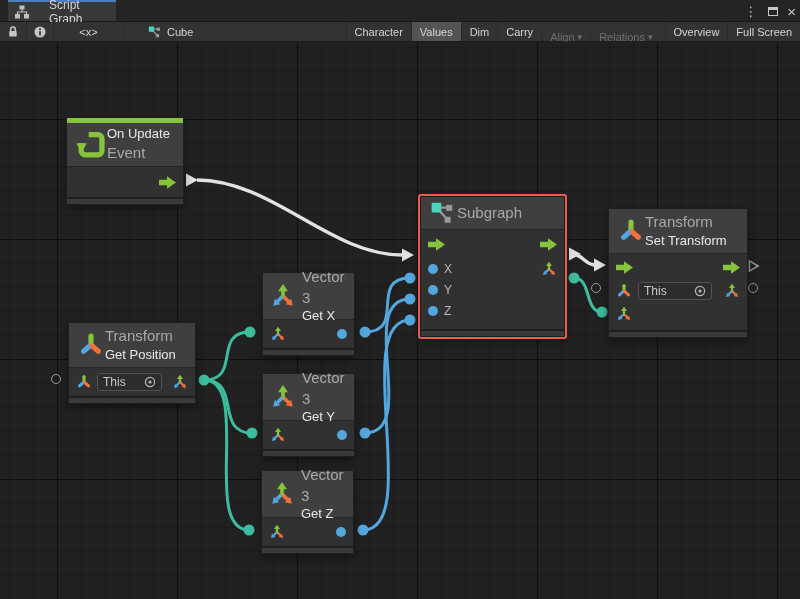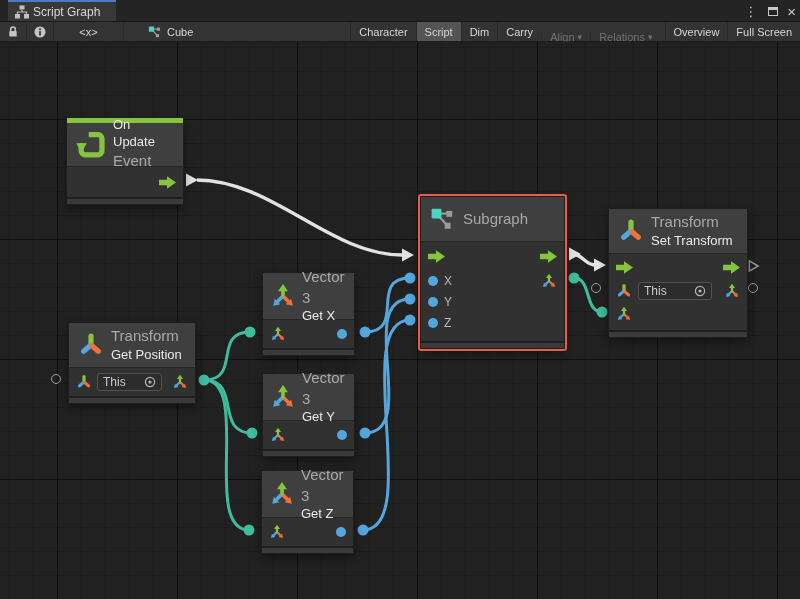--- a/index.html
+++ b/index.html
@@ -4,21 +4,21 @@
 <style>
   * { margin:0; padding:0; box-sizing:border-box; }
   html,body { width:800px; height:599px; overflow:hidden; background:#212121;
     font-family:"Liberation Sans", sans-serif; -webkit-font-smoothing:antialiased; }
   #app { position:relative; width:800px; height:599px; background:#212121; }
 
   
   .tabbar { position:absolute; left:0; top:0; width:800px; height:22px; background:#242424;
     display:flex; align-items:stretch; border-bottom:1px solid #191919; }
   .tab { margin-left:8px; width:108px; background:#383838; border-top:2px solid #4b7cc0;
-    display:flex; align-items:center; gap:4px; padding:0 7px; color:#d8d8d8; font-size:12px; }
+    display:flex; align-items:center; gap:20px; padding:0 7px; color:#d8d8d8; font-size:12px; }
   .winbtns { position:absolute; right:4px; top:0; height:22px; display:flex; align-items:center; gap:9px;
     color:#c8c8c8; }
   .kebab { font-size:13px; line-height:1; padding:0 2px; }
   .maxbox { display:inline-block; width:10px; height:9px; border:1px solid #c8c8c8; border-top-width:3px; }
   .closex { font-size:15px; line-height:1; }
 
   
   .toolbar { position:absolute; left:0; top:22px; width:800px; height:20px; background:#333333;
     border-bottom:1px solid #1c1c1c; display:flex; align-items:stretch; color:#d6d6d6; font-size:11px; }
   .tbtn { display:flex; align-items:center; justify-content:center; padding:0 8px; border-right:1px solid #2a2a2a; }
@@ -43,21 +43,21 @@
     background-size:120px 120px,120px 120px,24px 24px,24px 24px;
     background-position:57px 77px,57px 77px,9px 5px,9px 5px; }
 
   .wires { position:absolute; left:0; top:0; width:800px; height:557px; }
 
   
   .node { position:absolute; background:#333233; border:1px solid #1e1e1e; border-radius:1px;
     box-shadow:0 4px 10px rgba(0,0,0,0.4); }
   .node.selected { outline:2px solid #ed5b4a; }
   .n-accent { height:5px; background:#86c43d; }
-  .n-head { background:#3f3f3f; display:flex; align-items:center; gap:7px; padding:8px 9px; }
+  .n-head { background:#3f3f3f; display:flex; align-items:center; gap:1px; padding:8px 9px; }
   .n-cat { font-size:15px; color:#a9a9a9; line-height:1.35; }
   .n-title { font-size:13px; color:#e9e9e9; line-height:1.3; }
   .n-body { background:#323132; border-top:1px solid #262626; }
   .n-foot { height:7px; background:#3a3a3a; border-top:2px solid #1f1f1f; }
   .prow { display:flex; align-items:center; gap:6px; padding:0 7px; }
   .spacer { flex:1; }
   .plabel { font-size:12px; color:#bababa; }
   .bdot { width:10px; height:10px; border-radius:50%; background:#54a7dd; flex:none; }
   .field { display:flex; align-items:center; gap:4px; height:18px; padding:0 5px; background:#2c2c2c;
     border:1px solid #515151; border-radius:3px; color:#c9c9c9; font-size:12px; }
@@ -163,21 +163,21 @@
       <svg class="i14">
           <use href="#sym-subgraph"></use>
         </svg>
       <span>Cube</span>
     </div>
     <div class="tright">
       <div class="tbtn">
           <span>Character</span>
         </div>
       <div class="tbtn active">
-          <span>Script</span>
+          <span>Values</span>
         </div>
       <div class="tbtn">
           <span>Dim</span>
         </div>
       <div class="tbtn">
           <span>Carry</span>
         </div>
       <div class="tbtn disabled">
         <span>Align</span>
         <span class="caret">▾</span>
@@ -262,21 +262,21 @@
           <span class="spacer"></span>
           <svg class="i17">
               <use href="#sym-flow"></use>
             </svg>
         </div>
       </div>
       <div class="n-foot"></div>
     </div>
 
     <div class="node selected" style="left:420px;top:154px;width:145px">
-      <div class="n-head" style="height:44px">
+      <div class="n-head" style="height:32px">
         <svg class="i26">
             <use href="#sym-subgraph"></use>
           </svg>
         <div>
           <div class="n-cat">Subgraph</div>
         </div>
       </div>
       <div class="n-body" style="padding-bottom:8px">
         <div class="prow" style="height:28px">
           <svg class="i17">

